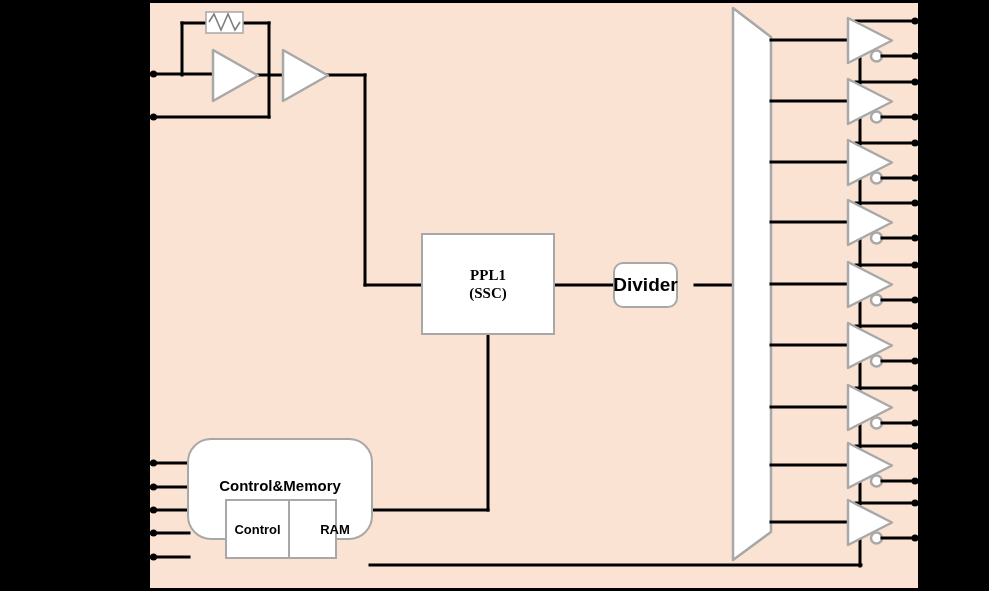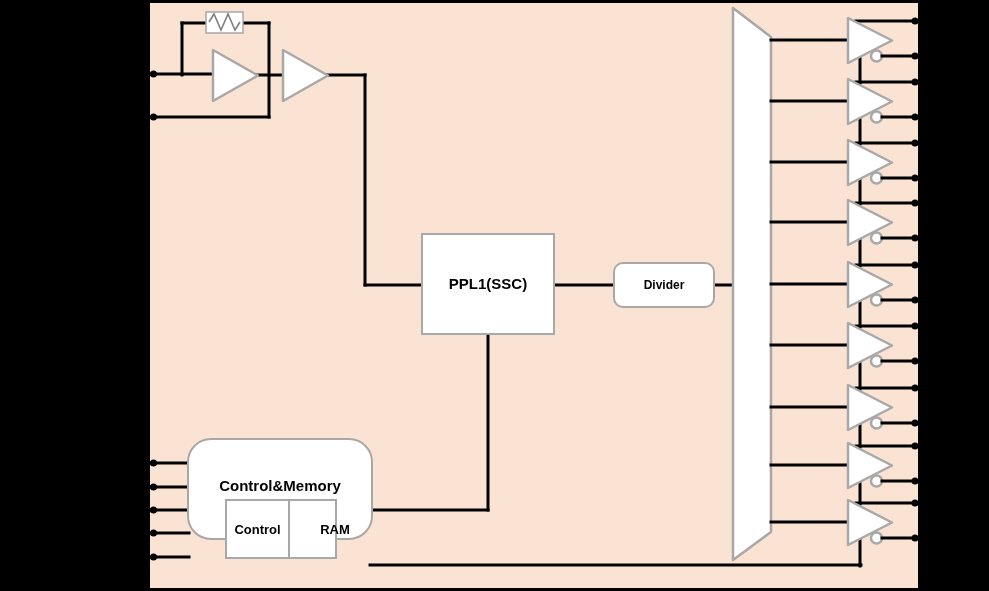--- a/index.html
+++ b/index.html
@@ -16,22 +16,22 @@
   }
   svg.schem{position:absolute;left:0;top:0;}
   .block{
     position:absolute;box-sizing:border-box;
     background:var(--fill,#fff);
     border:2px solid var(--stroke,#A8A8A8);
     color:var(--txt,#000);
     display:flex;align-items:center;justify-content:center;
     font-weight:bold;text-align:center;
   }
-  .pll{left:421px;top:233px;width:134px;height:102px;flex-direction:row;font-size:15px;line-height:18px;}
-  .divider{left:613px;top:262px;width:102px;height:46px;border-radius:10px;font-size:12px;}
+  .pll{left:421px;top:233px;width:134px;height:102px;flex-direction:column;font-size:15px;line-height:18px;font-family:Liberation Serif, serif;}
+  .divider{left:613px;top:262px;width:65px;height:46px;border-radius:10px;font-size:19px;}
   .cm{left:187px;top:438px;width:186px;height:102px;border-radius:24px;display:block;}
   .cm-title{position:absolute;left:0;top:37px;width:100%;text-align:center;font-size:15px;font-weight:bold;color:var(--txt,#000);}
   .cm-row{position:absolute;left:36px;top:59px;display:flex;border-radius:20px;}
   .cm-sub{
     box-sizing:border-box;height:60px;background:var(--fill,#fff);
     border:2px solid var(--stroke,#A8A8A8);
     display:flex;align-items:center;justify-content:center;
     font-size:13px;font-weight:bold;color:var(--txt,#000);
   }
   .cm-sub.control{width:65px;}

